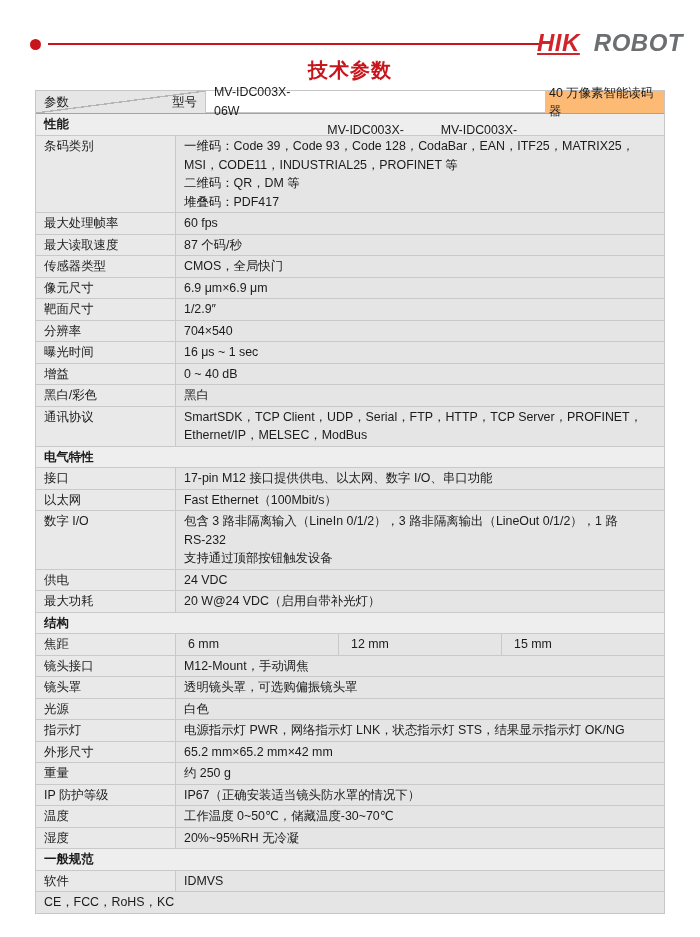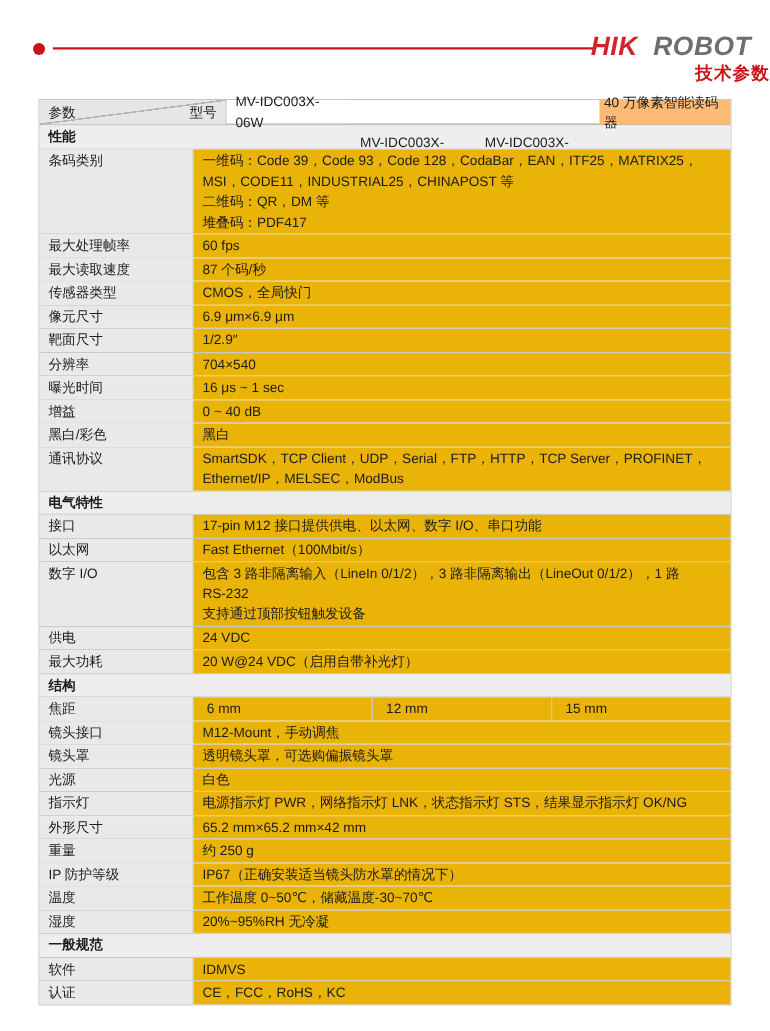--- a/index.html
+++ b/index.html
@@ -11,23 +11,23 @@
   *{box-sizing:border-box;margin:0;padding:0;}
   html,body{background:#fff;}
   body{
     width:700px;height:937px;position:relative;overflow:hidden;
     font-family:"Liberation Sans","DejaVu Sans",sans-serif;
     color:var(--text);
   }
   .brand-dot{position:absolute;left:30px;top:39px;width:11px;height:11px;border-radius:50%;background:var(--red);}
   .brand-line{position:absolute;left:48px;top:43px;width:494px;height:2px;background:var(--red);}
   .logo{position:absolute;right:17px;top:29px;font-style:italic;font-weight:bold;font-size:24px;letter-spacing:.5px;white-space:nowrap;}
-  .logo .hik{color:var(--logo-red);}
+  .logo .hik{color:var(--logo-red);text-decoration:underline;}
   .logo .robot{color:var(--logo-gray);margin-left:14px;}
-  .page-title{position:absolute;left:0;top:57px;width:100%;text-align:right;font-size:16px;font-weight:bold;color:var(--red);letter-spacing:1px;}
+  .page-title{position:absolute;left:0;top:57px;width:100%;text-align:center;font-size:20px;font-weight:bold;color:var(--red);letter-spacing:1px;}
 
   .spec-table{
     position:absolute;left:35px;top:90px;width:630px;
     border:1px solid var(--border);
     font-size:12.4px;line-height:18.5px;
   }
   
   .thead{display:flex;border-bottom:1px solid var(--border-dark);}
   .corner{
     width:170px;flex-shrink:0;position:relative;
@@ -44,21 +44,21 @@
   .model{flex:1;display:flex;align-items:center;padding:0 8px;background:#fff;}
   .model + .model{border-left:1px solid var(--border);margin-top:48px;}
   .product{height:22px;display:flex;align-items:center;padding:0 4px;background:#fdba74;}
 
   
   .tr{display:flex;min-height:21px;border-top:1px solid #c9c9c9;}
   .tbody .tr:first-child{border-top:none;}
   .td{padding:1px 8px;}
   .td > div{white-space:nowrap;}
   .label{width:140px;flex-shrink:0;background:var(--gray-label);border-right:1px solid #c9c9c9;}
-  .val{flex:1;background:#eab308;min-width:0;}
+  .val{flex:1;background:#e5e5e5;min-width:0;}
   .section-tr{background:var(--gray-section);}
   .section-td{flex:1;font-weight:bold;}
   .col{flex:1;padding-left:12px;}
   .col + .col{border-left:1px solid #c9c9c9;}
 </style>
 </head>
 <body>
 
 <div class="brand-dot"></div>
 <div class="brand-line"></div>
@@ -83,21 +83,21 @@
     </div>
   </div>
   <div class="tbody">
       <div class="tr section-tr">
         <div class="td section-td">性能</div>
       </div>
       <div class="tr">
         <div class="td label">条码类别</div>
         <div class="td val">
           <div>一维码：Code 39，Code 93，Code 128，CodaBar，EAN，ITF25，MATRIX25，</div>
-          <div>MSI，CODE11，INDUSTRIAL25，CHINAPOST 等</div>
+          <div>MSI，CODE11，INDUSTRIAL25，PROFINET 等</div>
           <div>二维码：QR，DM 等</div>
           <div>堆叠码：PDF417</div>
         </div>
       </div>
       <div class="tr">
         <div class="td label">最大处理帧率</div>
         <div class="td val">
           <div>60 fps</div>
         </div>
       </div>
@@ -257,19 +257,18 @@
       <div class="tr section-tr">
         <div class="td section-td">一般规范</div>
       </div>
       <div class="tr">
         <div class="td label">软件</div>
         <div class="td val">
           <div>IDMVS</div>
         </div>
       </div>
       <div class="tr">
-        <div class="td label">认证</div>
         <div class="td val">
           <div>CE，FCC，RoHS，KC</div>
         </div>
       </div>
     </div>
 </div>
 
 </body></html>

